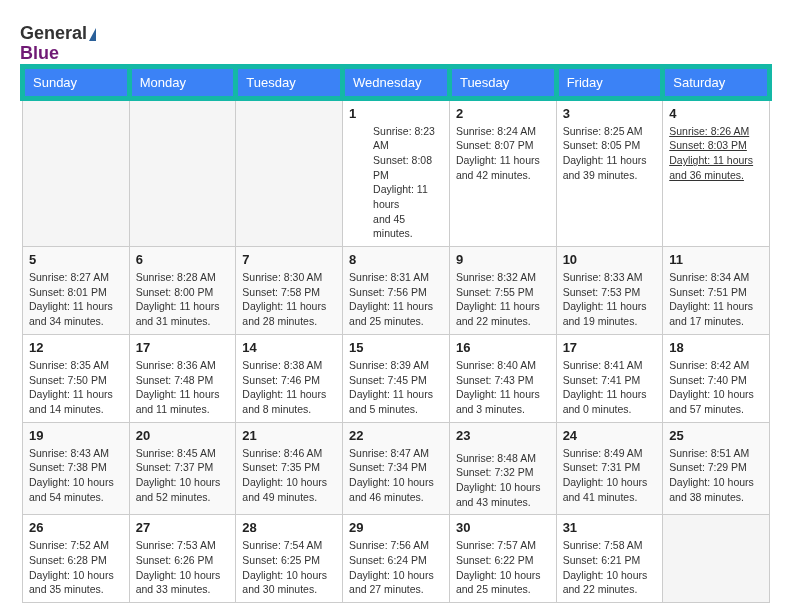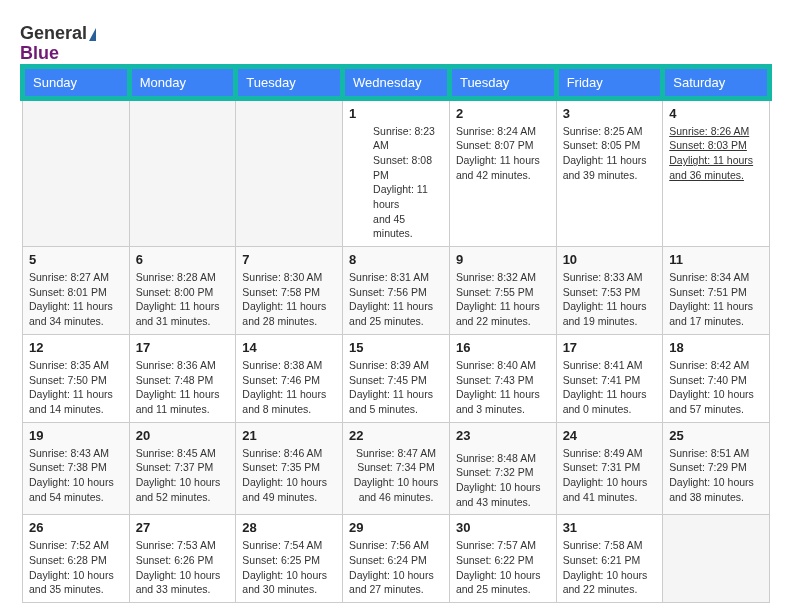--- a/index.html
+++ b/index.html
@@ -257,21 +257,21 @@
         </td>
         <td>
           <div class="day-number">21</div>
           <div class="day-info" style="white-space: pre-line;">Sunrise: 8:46 AM
 Sunset: 7:35 PM
 Daylight: 10 hours
 and 49 minutes.</div>
         </td>
         <td>
           <div class="day-number">22</div>
-          <div class="day-info" style="white-space: pre-line; text-align: center;">Sunrise: 8:47 AM
+          <div class="day-info" style="white-space: pre-line;">Sunrise: 8:47 AM
 Sunset: 7:34 PM
 Daylight: 10 hours
 and 46 minutes.</div>
         </td>
         <td>
           <div class="day-number">23</div>
           <div class="day-info" style="white-space: pre-line; margin-top: 8px;">Sunrise: 8:48 AM
 Sunset: 7:32 PM
 Daylight: 10 hours
 and 43 minutes.</div>

